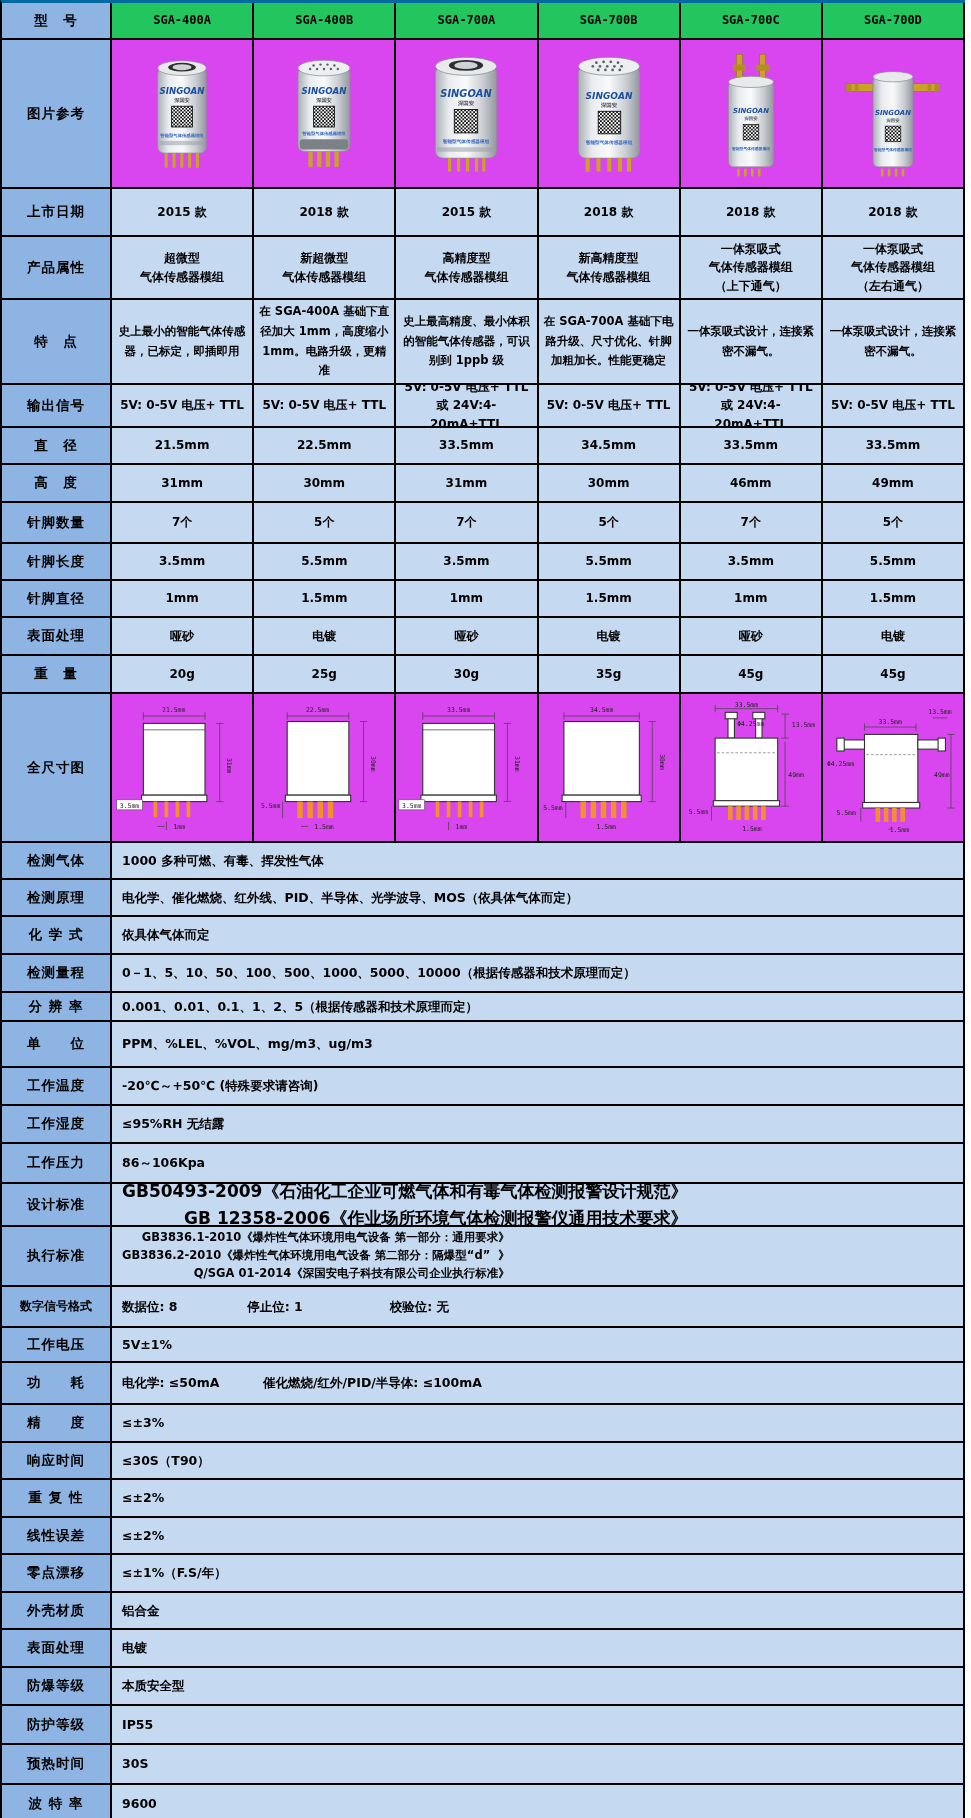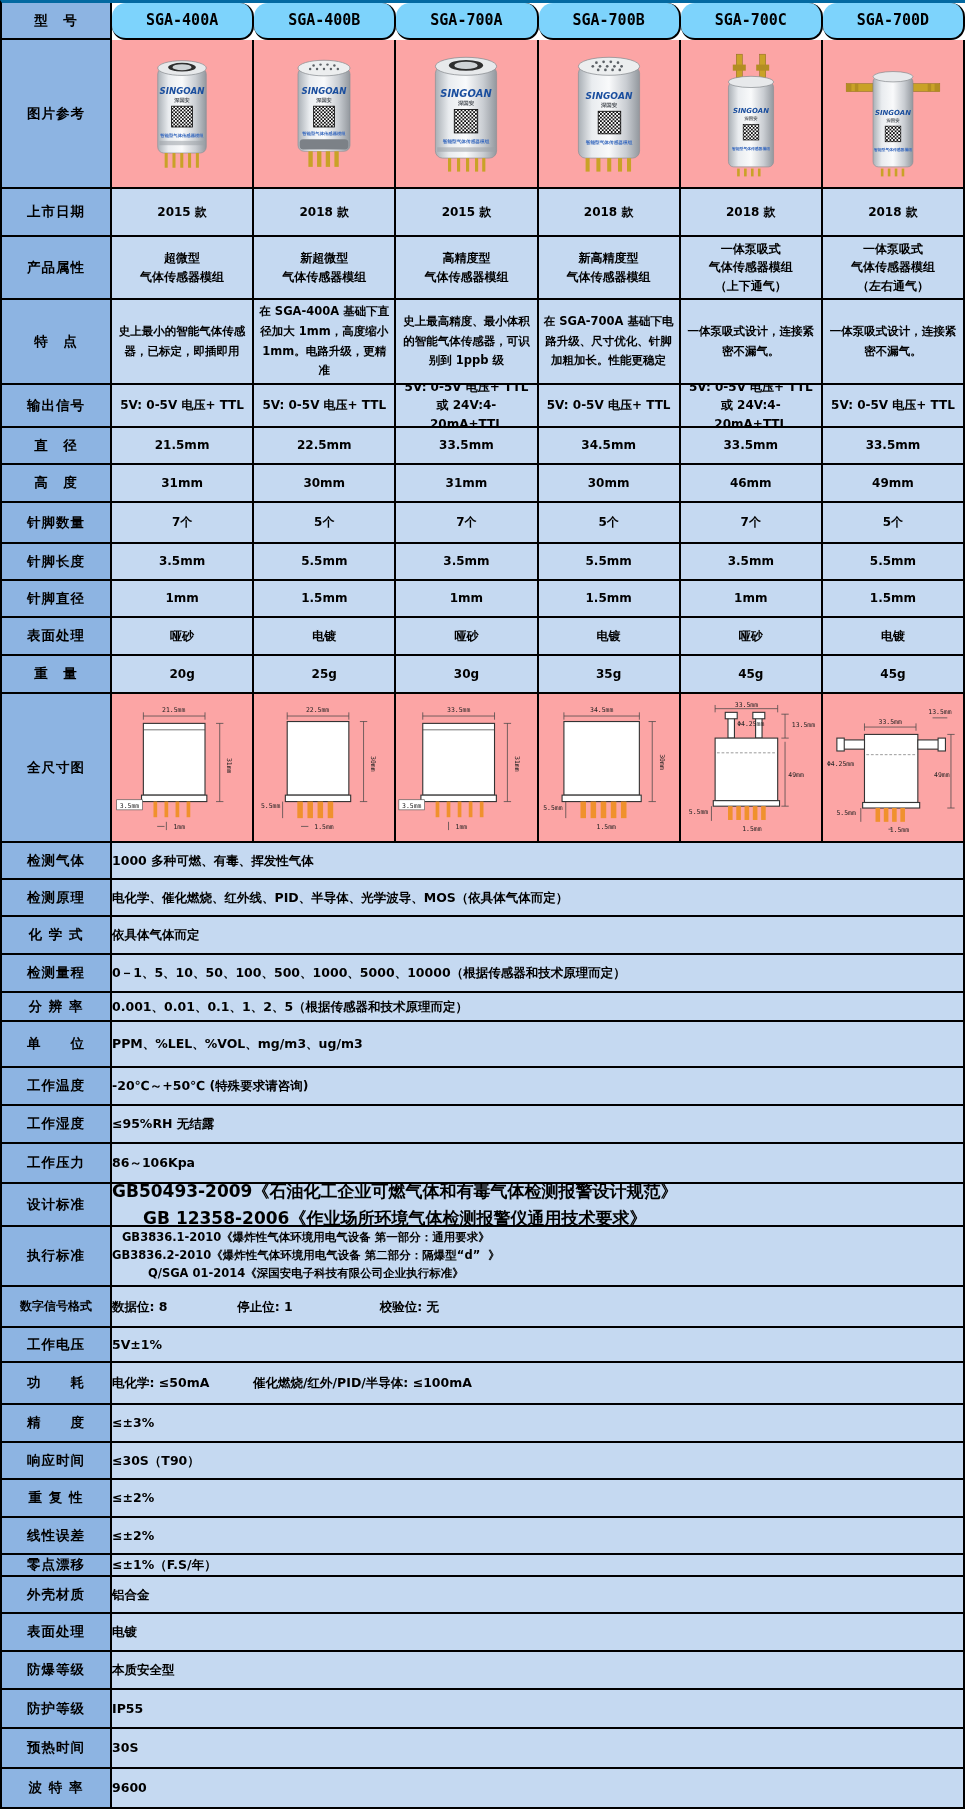--- a/index.html
+++ b/index.html
@@ -3,23 +3,23 @@
 <meta charset="utf-8">
 <style>
   html,body{margin:0;padding:0;background:#fff;}
   body{width:971px;font-family:"DejaVu Sans","Liberation Sans",sans-serif;font-weight:bold;color:#000;}
   .tbl{width:963px;border-top:3px solid #0369a1;border-left:2px solid #000;}
   .row{display:flex;box-sizing:border-box;}
   .cell,.lab{box-sizing:border-box;border-right:2px solid #000;border-bottom:2px solid #000;
     display:flex;align-items:center;justify-content:center;text-align:center;overflow:hidden;}
   .lab{width:110px;flex:none;background:#8DB4E2;font-size:13.5px;letter-spacing:1px;padding:2px;}
   .cell{flex:1;background:#C5D9F1;font-size:12px;padding:2px 5px;white-space:pre-line;line-height:1.55;}
-  .hdr .cell{background:#7dd3fc;font-size:15px;font-family:"DejaVu Sans Mono","Liberation Mono",monospace;font-weight:bold;border-radius:14px;}
-  .white .cell{background:#fca5a5;padding:1px;}
-  .full .cell{justify-content:flex-start;text-align:center;padding-left:0;font-size:12.5px;white-space:pre-wrap;}
+  .hdr .cell{background:#22c55e;font-size:12px;font-family:"DejaVu Sans Mono","Liberation Mono",monospace;font-weight:bold;}
+  .white .cell{background:#d946ef;padding:1px;}
+  .full .cell{justify-content:flex-start;text-align:right;padding-left:10px;font-size:12.5px;white-space:pre-wrap;}
   .feat .cell{font-size:11.5px;line-height:1.7;padding:2px 3px;}
   svg{display:block;}
   .dimtext{font-size:7px;font-weight:normal;font-family:"DejaVu Sans Mono","Liberation Mono",monospace;fill:#222;}
   .dline{stroke:#444;stroke-width:0.8;fill:none;}
   .body-line{stroke:#333;stroke-width:1.2;fill:#fff;}
 </style>
 </head>
 <body>
 
 <svg width="0" height="0" style="position:absolute" aria-hidden="true">
@@ -547,21 +547,21 @@
       <div class="cell">≤30S（T90）</div>
     </div>
   <div class="row full" style="height:38px">
       <div class="lab">重 复 性</div>
       <div class="cell">≤±2%</div>
     </div>
   <div class="row full" style="height:37px">
       <div class="lab">线性误差</div>
       <div class="cell">≤±2%</div>
     </div>
-  <div class="row full" style="height:22px">
+  <div class="row full" style="height:38px">
       <div class="lab">零点漂移</div>
       <div class="cell">≤±1%（F.S/年）</div>
     </div>
   <div class="row full" style="height:37px">
       <div class="lab">外壳材质</div>
       <div class="cell">铝合金</div>
     </div>
   <div class="row full" style="height:38px">
       <div class="lab">表面处理</div>
       <div class="cell">电镀</div>

